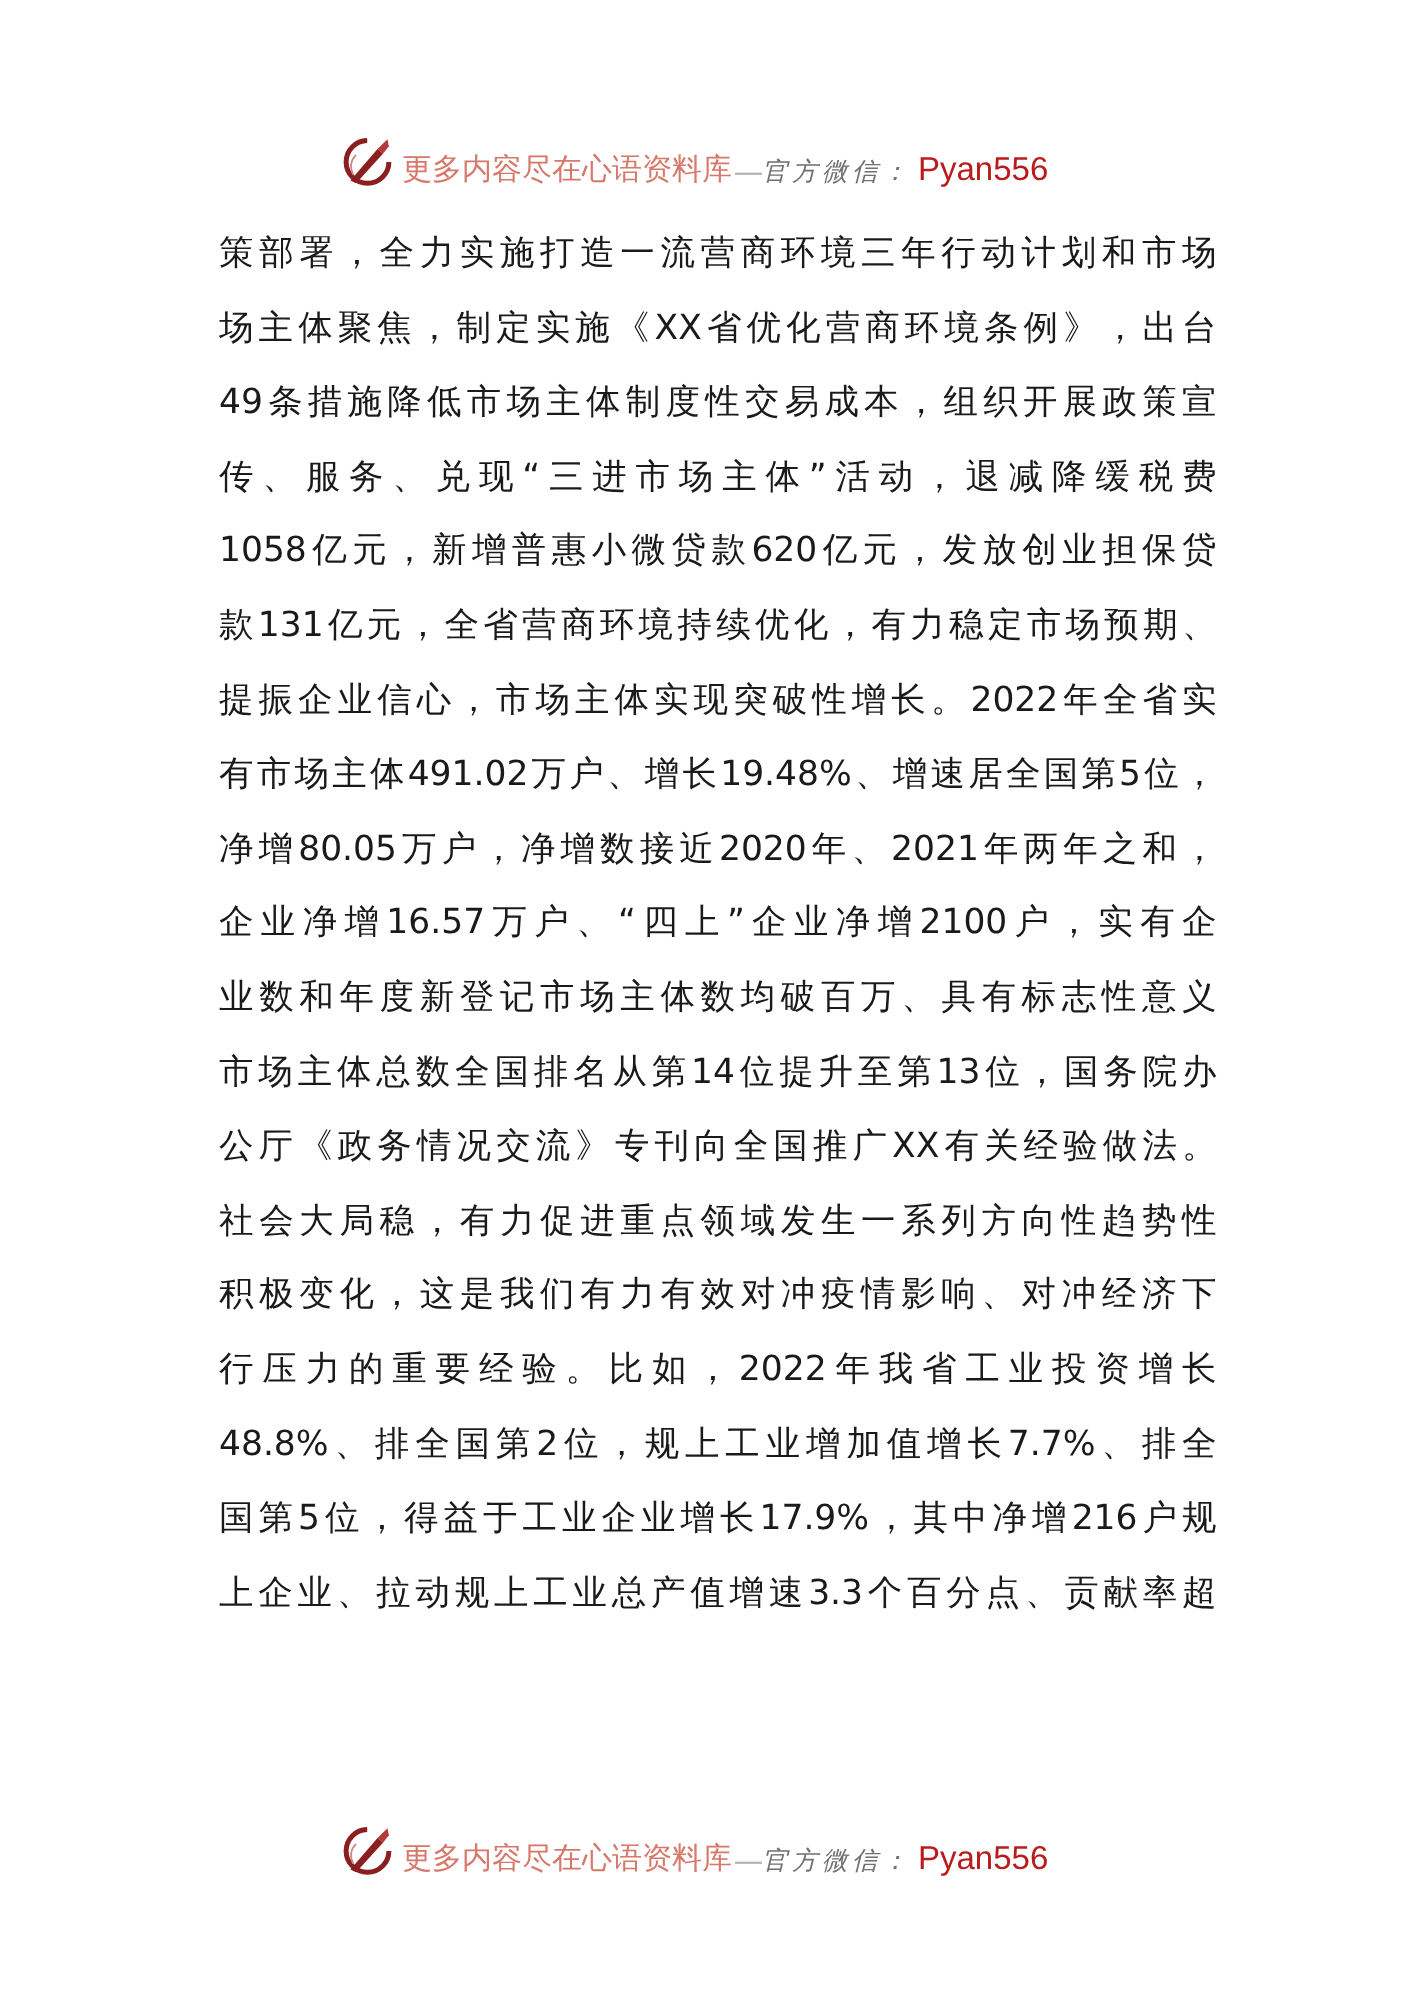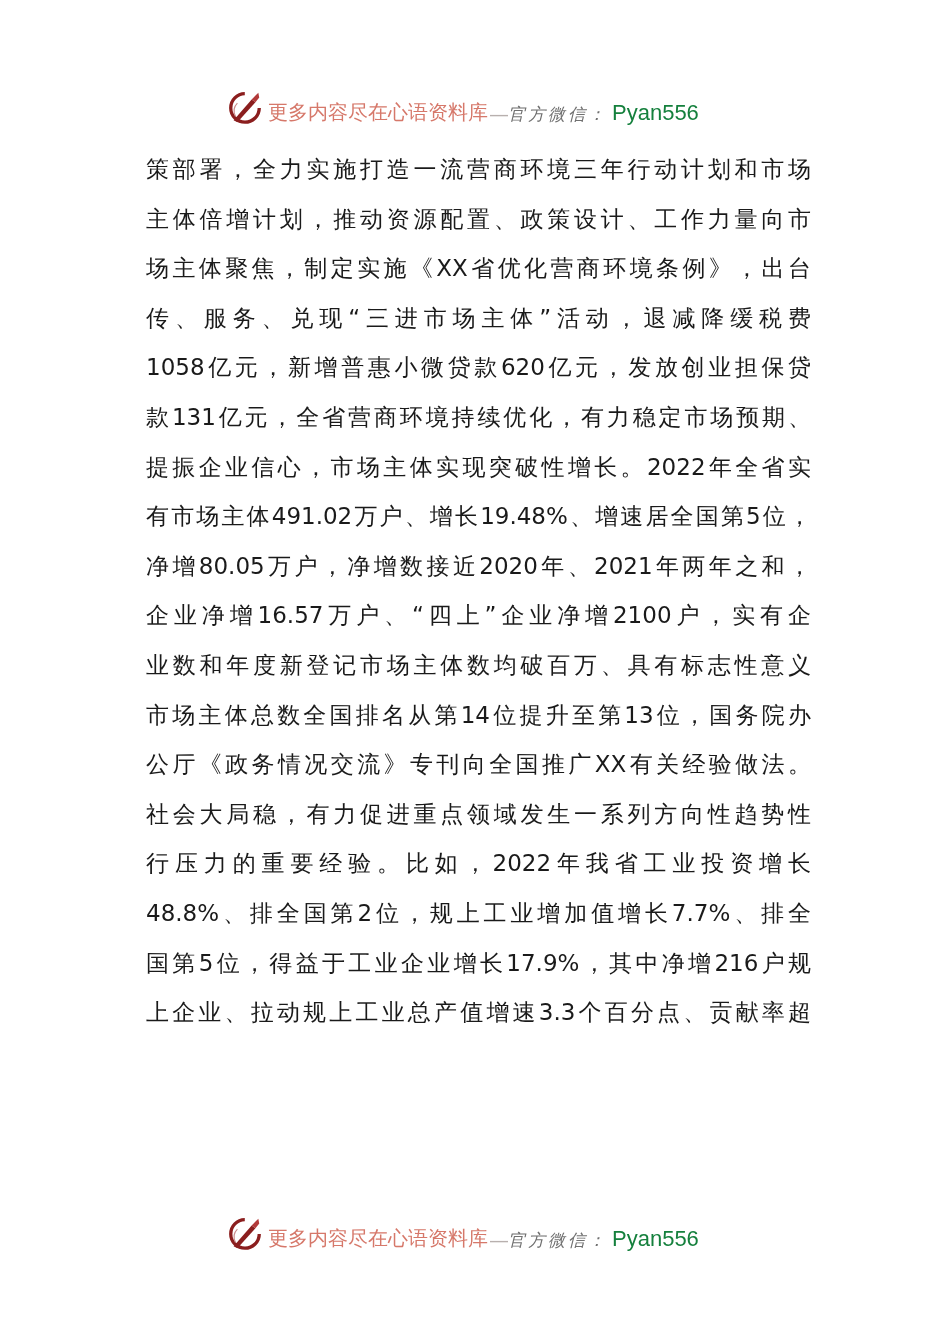--- a/index.html
+++ b/index.html
@@ -43,21 +43,21 @@
       margin: 0 1px;
     }
     .banner .wx {
       color: #707070;
       font-family: "DejaVu Serif", serif;
       font-size: 17px;
       font-style: italic;
       letter-spacing: 3px;
     }
     .banner .id {
-      color: #15803d;
+      color: #b91c1c;
       font-family: "Liberation Sans", sans-serif;
       font-size: 22px;
       margin-left: 4px;
     }
     .content {
       position: absolute;
       left: 146px;
       top: 145px;
       width: 665px;
     }
@@ -83,33 +83,34 @@
     <path d="M10 30 Q6 22 12 16" fill="none" stroke="#c98b8b" stroke-width="1.2"></path>
   </svg>
   <span class="brand">更多内容尽在心语资料库</span>
   <span class="dash">—</span>
   <span class="wx">官方微信：</span>
   <span class="id">Pyan556</span>
 </div>
 
 <div class="content">
   <div class="line">策部署，全力实施打造一流营商环境三年行动计划和市场</div>
-  <div class="line">主体倍增计划，推动资源配置、政策设计、工作力量向市</div>
   <div class="line">场主体聚焦，制定实施《XX省优化营商环境条例》，出台</div>
+  <div class="line">49条措施降低市场主体制度性交易成本，组织开展政策宣</div>
   <div class="line">传、服务、兑现“三进市场主体”活动，退减降缓税费</div>
   <div class="line">1058亿元，新增普惠小微贷款620亿元，发放创业担保贷</div>
   <div class="line">款131亿元，全省营商环境持续优化，有力稳定市场预期、</div>
   <div class="line">提振企业信心，市场主体实现突破性增长。2022年全省实</div>
   <div class="line">有市场主体491.02万户、增长19.48%、增速居全国第5位，</div>
   <div class="line">净增80.05万户，净增数接近2020年、2021年两年之和，</div>
   <div class="line">企业净增16.57万户、“四上”企业净增2100户，实有企</div>
   <div class="line">业数和年度新登记市场主体数均破百万、具有标志性意义</div>
   <div class="line">市场主体总数全国排名从第14位提升至第13位，国务院办</div>
   <div class="line">公厅《政务情况交流》专刊向全国推广XX有关经验做法。</div>
   <div class="line">社会大局稳，有力促进重点领域发生一系列方向性趋势性</div>
+  <div class="line">积极变化，这是我们有力有效对冲疫情影响、对冲经济下</div>
   <div class="line">行压力的重要经验。比如，2022年我省工业投资增长</div>
   <div class="line">48.8%、排全国第2位，规上工业增加值增长7.7%、排全</div>
   <div class="line">国第5位，得益于工业企业增长17.9%，其中净增216户规</div>
   <div class="line">上企业、拉动规上工业总产值增速3.3个百分点、贡献率超</div>
 </div>
 
 <div class="banner bottom">
   <svg class="logo" viewBox="0 0 40 40">
     <circle cx="20" cy="21" r="15" fill="none" stroke="#8b1e1e" stroke-width="3.5" stroke-dasharray="70 24"></circle>
     <path d="M8 34 L27 12 L31 15 L12 36 Z" fill="#8b1e1e"></path>

